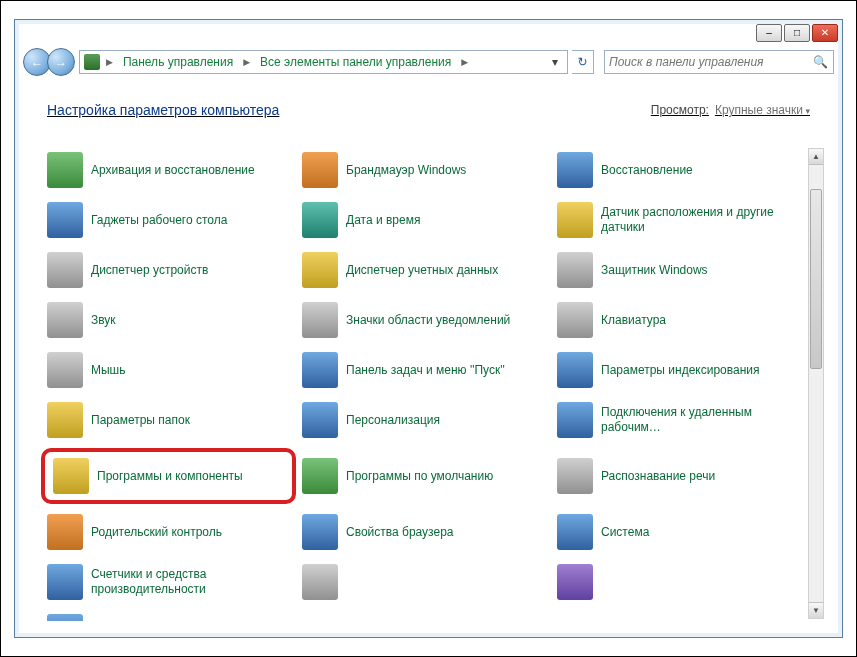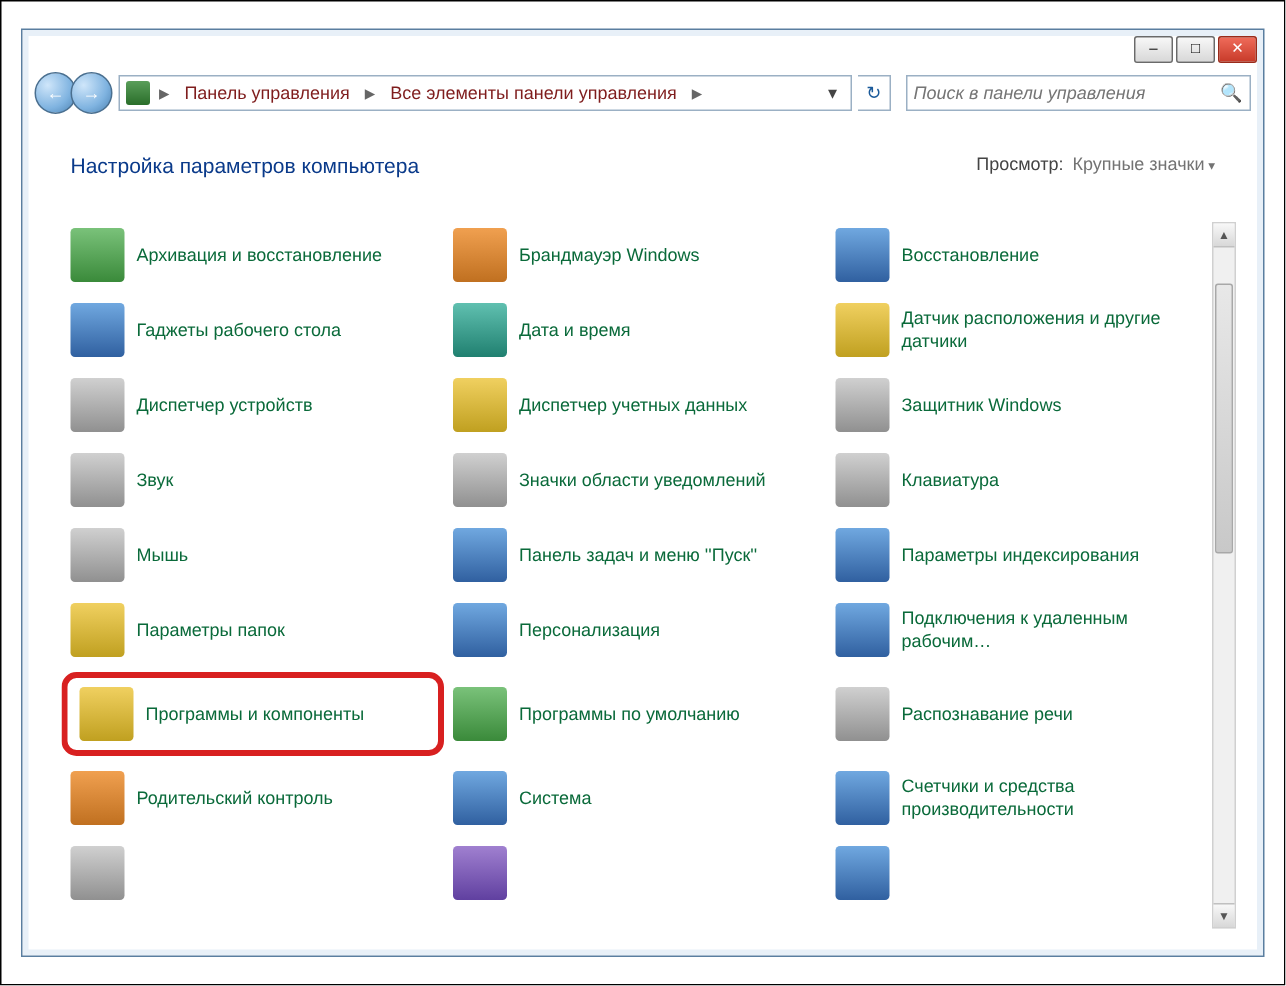--- a/index.html
+++ b/index.html
@@ -9,29 +9,29 @@
 .titlebar { position: absolute; right: 4px; top: 4px; display: flex; gap: 2px; }
 .tb-btn { width: 26px; height: 18px; border: 1px solid #6a6a6a; border-radius: 2px; background: linear-gradient(#f8f8f8,#d8d8d8); display: flex; align-items: center; justify-content: center; cursor: pointer; }
 .tb-close { background: linear-gradient(#ef6b5a,#c83b2a); border-color: #9a2a1a; color: #fff; }
 .tb-glyph { font-size: 10px; line-height: 1; }
 .toolbar { position: absolute; left: 8px; top: 26px; right: 8px; height: 32px; display: flex; align-items: center; gap: 4px; }
 .nav-btns { display: flex; }
 .nav-btn { width: 28px; height: 28px; border-radius: 50%; background: radial-gradient(circle at 30% 30%, #cfe6fa, #7fb3e0 60%, #4a80b0); border: 1px solid #4a6f8f; display: flex; align-items: center; justify-content: center; color: #fff; cursor: pointer; }
 .nav-btn + .nav-btn { margin-left: -4px; }
 .addr { flex: 1; height: 24px; border: 1px solid #9bb0c4; background: #fff; display: flex; align-items: center; padding: 0 4px; gap: 4px; }
 .addr-icon { width: 16px; height: 16px; background: linear-gradient(#5a9e5a,#2a6e2a); border-radius: 2px; }
-.crumb { color: #7f1d1d; padding: 2px 4px; cursor: pointer; white-space: nowrap; }
+.crumb { color: #15803d; padding: 2px 4px; cursor: pointer; white-space: nowrap; }
 .chev { color: #666; font-size: 9px; padding: 0 2px; cursor: pointer; }
 .addr-drop { width: 16px; text-align: center; color: #444; cursor: pointer; }
 .refresh { width: 22px; height: 24px; border: 1px solid #9bb0c4; border-left: none; display: flex; align-items: center; justify-content: center; color: #1a5a9a; cursor: pointer; }
 .search { margin-left: 6px; width: 230px; height: 24px; border: 1px solid #9bb0c4; background: #fff; display: flex; align-items: center; padding: 0 4px; }
 .search input { flex: 1; border: none; outline: none; font-style: italic; color: #888; font-size: 12px; }
 .search-ic { width: 16px; height: 16px; color: #1a5a9a; display: flex; align-items: center; justify-content: center; cursor: pointer; }
 .content { position: absolute; left: 8px; right: 8px; top: 64px; bottom: 8px; overflow: hidden; }
-.header-row { display: flex; align-items: flex-start; padding: 18px 24px 12px; }
+.header-row { display: flex; align-items: center; padding: 18px 24px 12px; text-decoration: underline; }
 .page-title { color: #0a3a8a; font-size: 14px; flex: 1; }
 .view-label { color: #444; margin-right: 6px; }
 .view-link { color: #737373; cursor: pointer; }
 .view-link::after { content: " ▾"; font-size: 9px; }
 .grid-wrap { position: absolute; left: 18px; right: 28px; top: 64px; bottom: 8px; overflow: hidden; }
 .grid { display: grid; grid-template-columns: repeat(3, 1fr); gap: 6px 0; }
 .item { display: flex; align-items: center; gap: 8px; padding: 4px 6px; cursor: pointer; border-radius: 3px; min-height: 44px; }
 .icon { width: 36px; height: 36px; flex-shrink: 0; border-radius: 3px; display: flex; align-items: center; justify-content: center; font-size: 18px; color: #fff; }
 .label { color: #0a6a3a; font-size: 12px; line-height: 1.25; }
 .highlight { border: 4px solid #d82020; border-radius: 10px; padding: 2px 4px; }
@@ -184,20 +184,24 @@
             <div class="item">
               <div class="icon ic-gray"></div>
               <div class="label">Распознавание речи</div>
             </div>
             <div class="item">
               <div class="icon ic-orange"></div>
               <div class="label">Родительский контроль</div>
             </div>
             <div class="item">
               <div class="icon ic-blue"></div>
+              <div class="label">Свойства браузера</div>
+            </div>
+            <div class="item">
+              <div class="icon ic-blue"></div>
               <div class="label">Система</div>
             </div>
             <div class="item">
               <div class="icon ic-blue"></div>
               <div class="label">Счетчики и средства производительности</div>
             </div>
             <div class="item">
               <div class="icon ic-gray"></div>
             </div>
             <div class="item">

